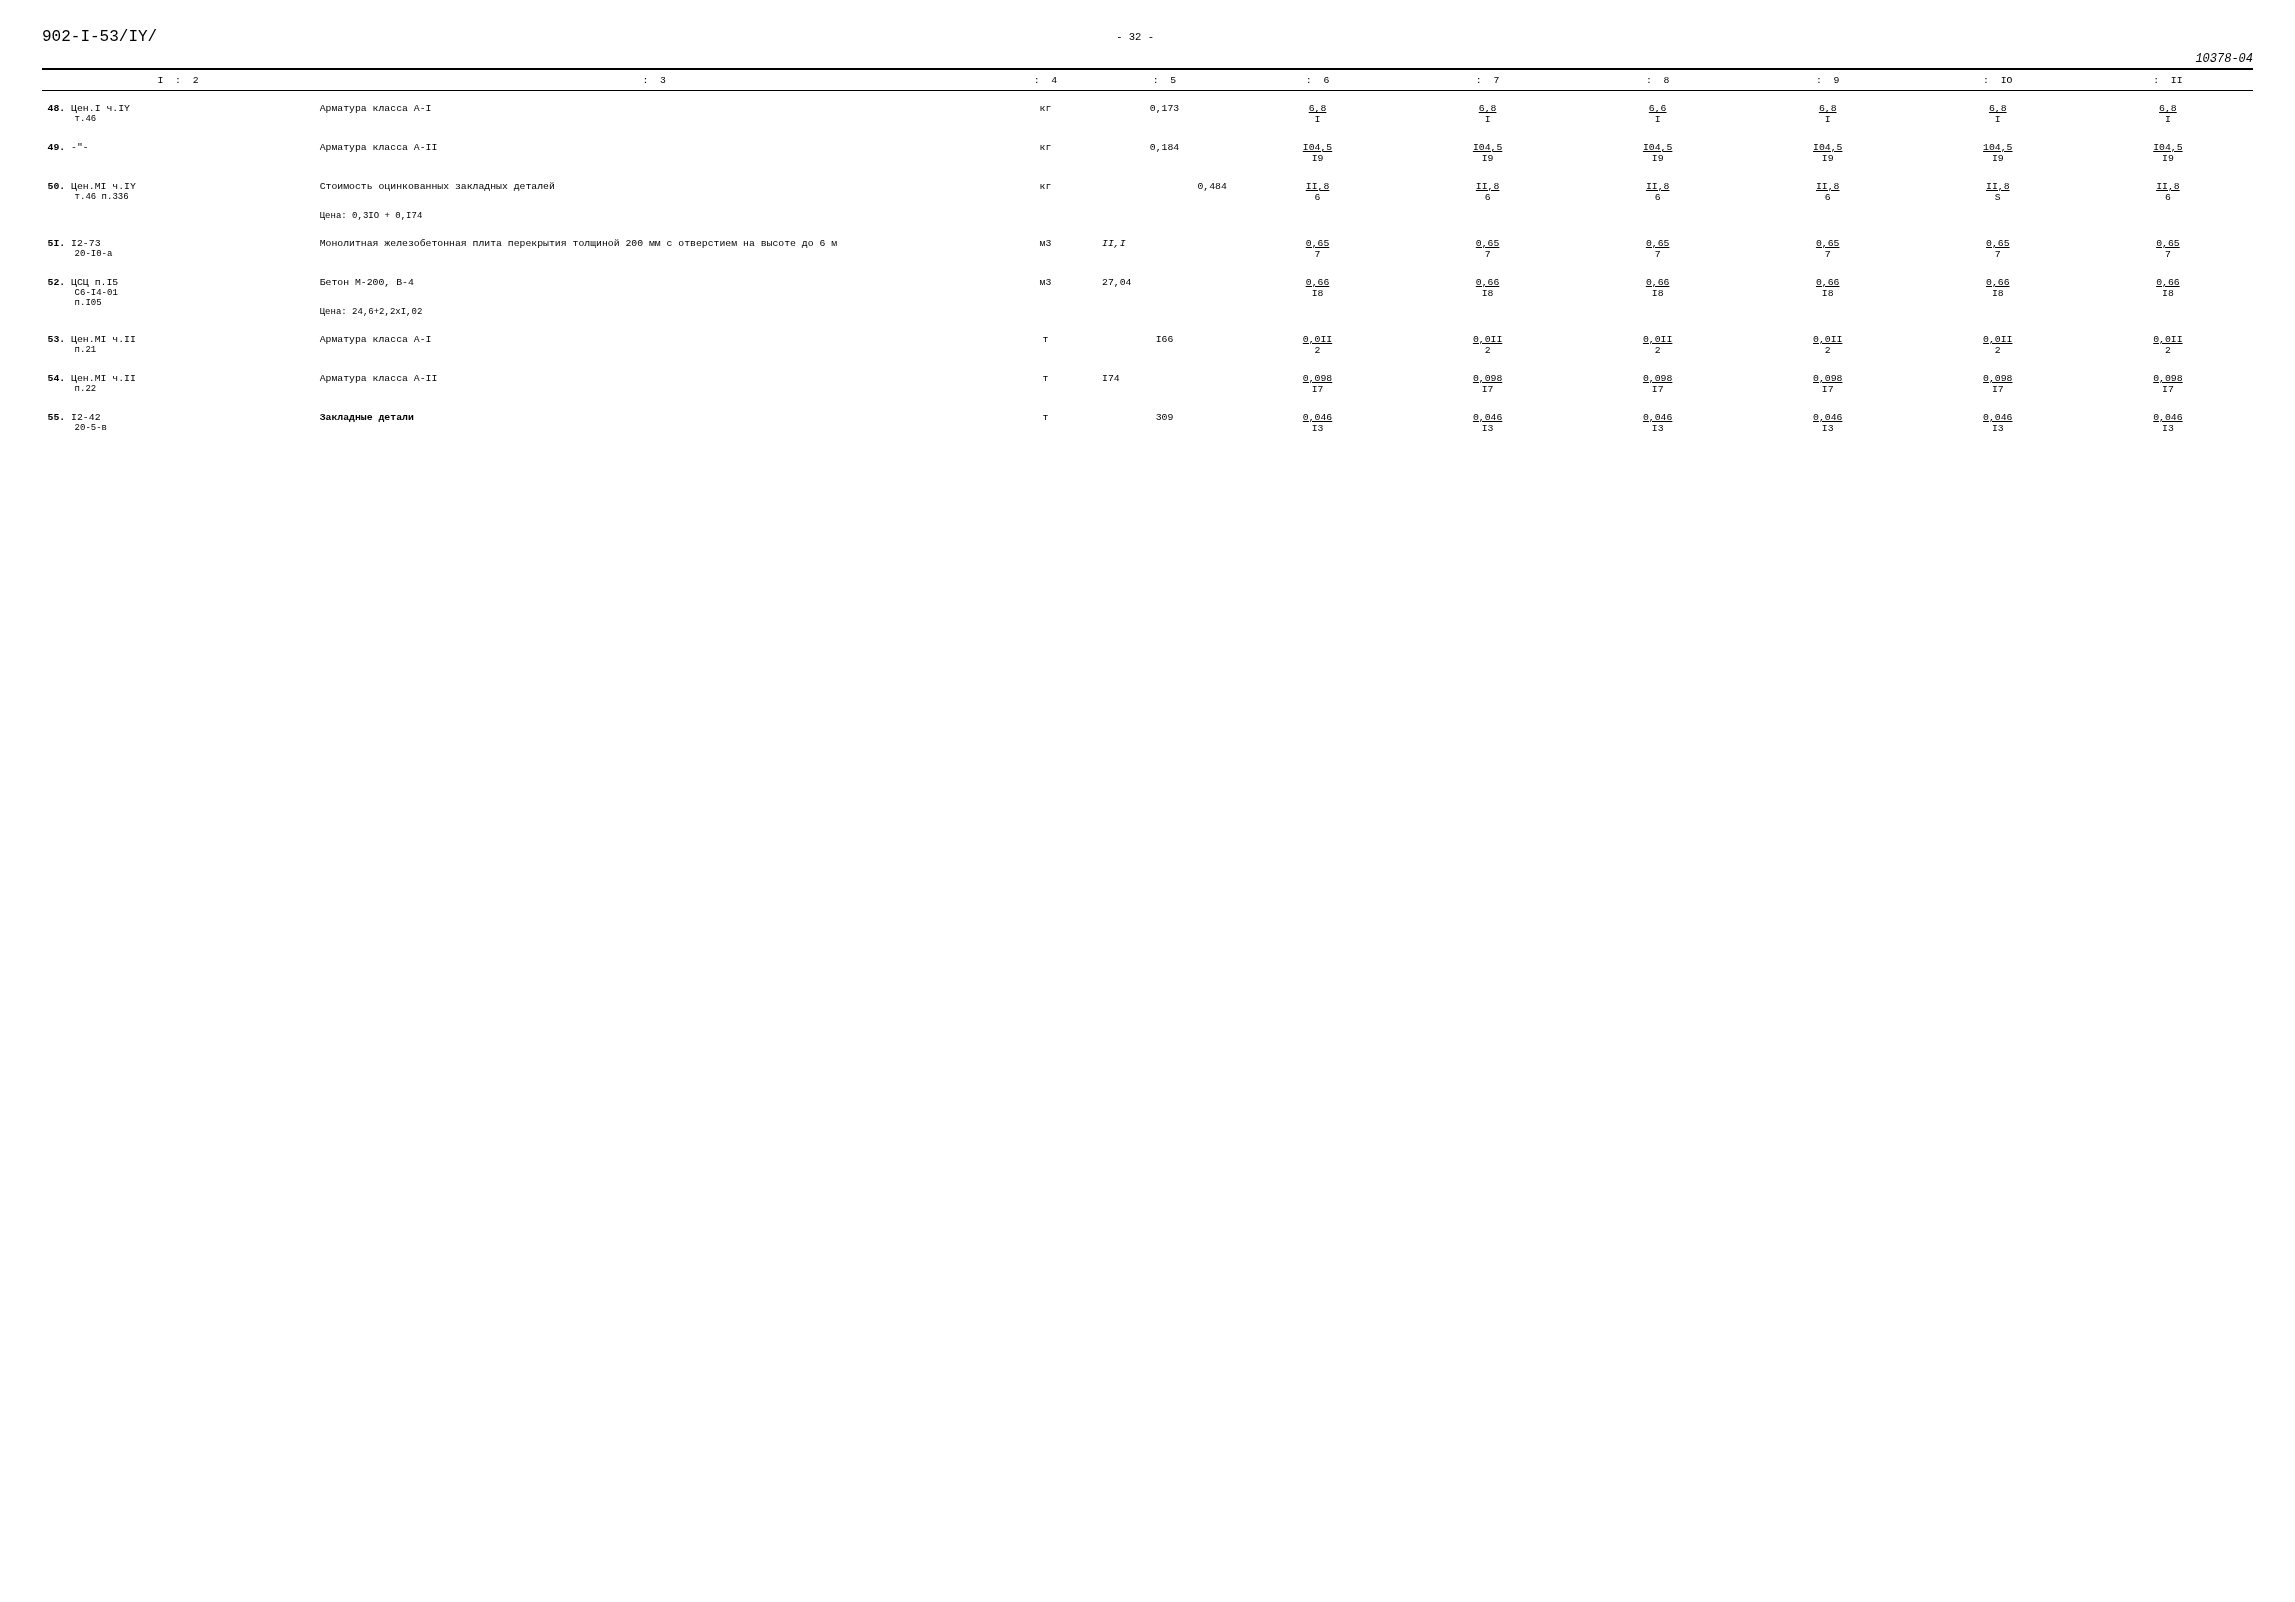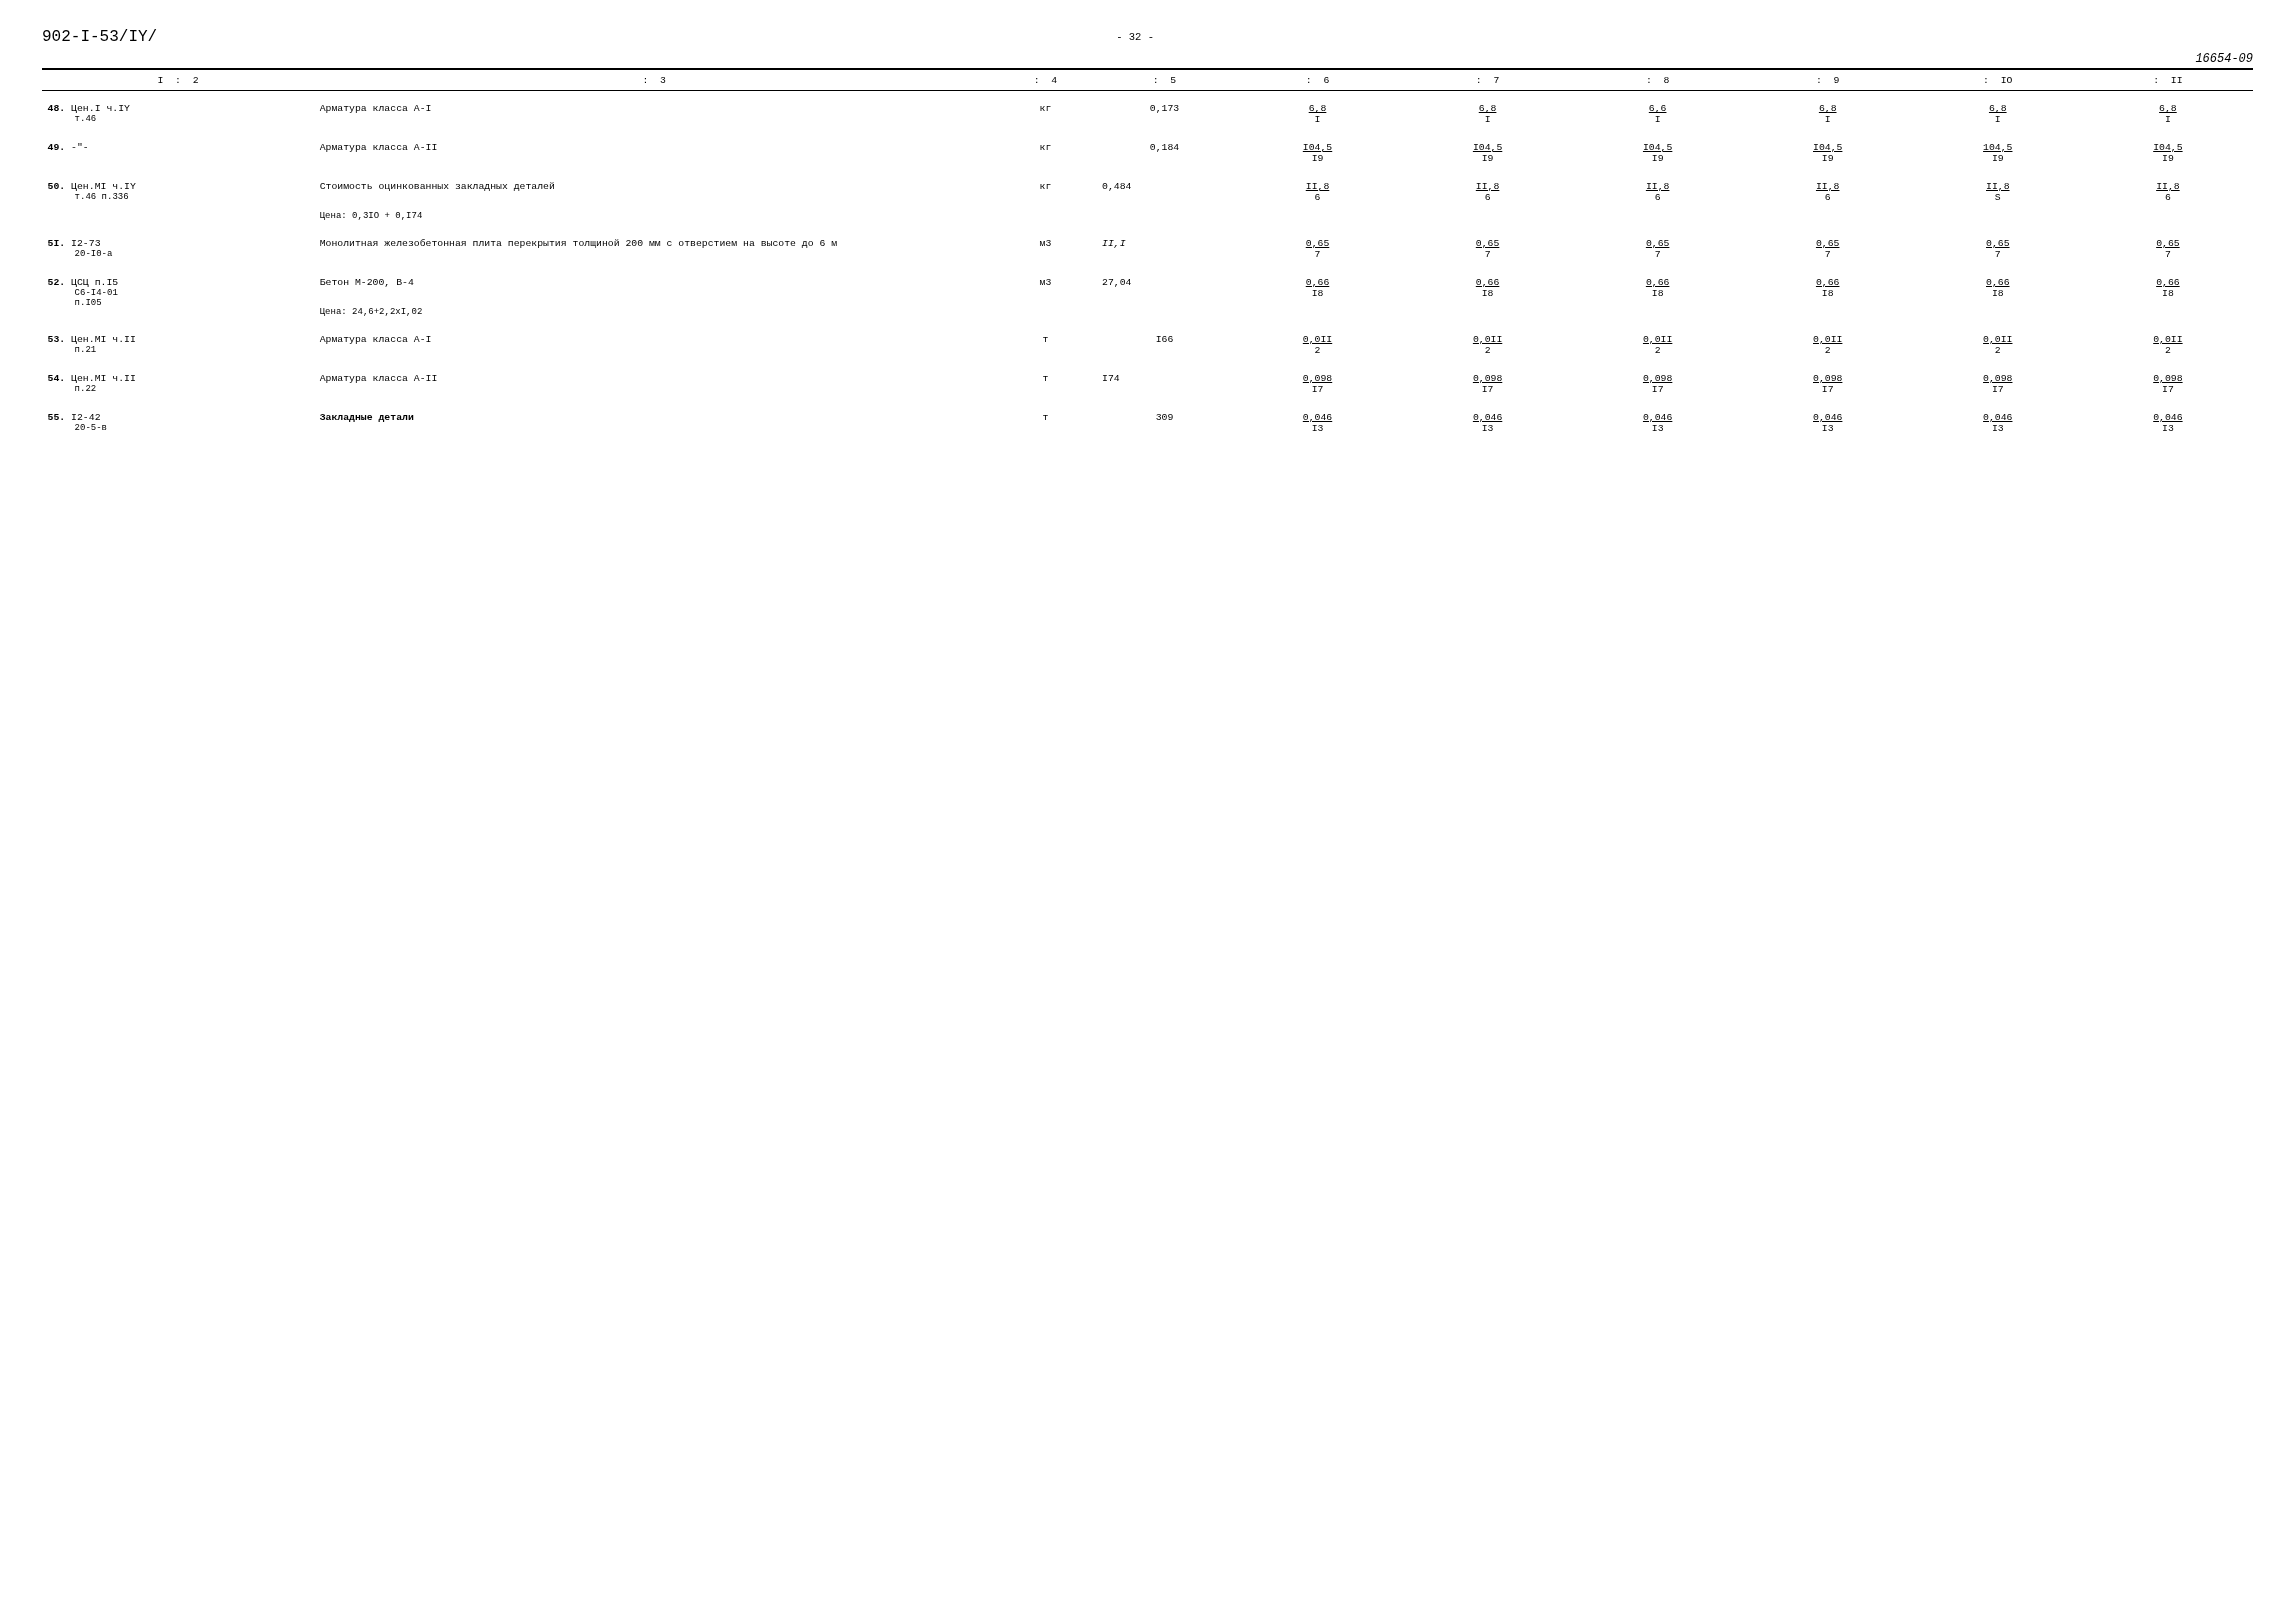--- a/index.html
+++ b/index.html
@@ -73,21 +73,21 @@
 </head>
 <body>
 
 <div class="page-header">
   <span class="doc-number">902-I-53/IY/</span>
   <span class="page-num">- 32 -</span>
   <span style="width:140px;"></span>
 </div>
 
 <div class="stamp-area">
-  <span class="stamp">16654-09</span>
+  <span class="stamp">10378-04</span>
 </div>
 
 <div class="top-line"></div>
 
 <table class="main-table">
   <thead>
     <tr>
       <th class="col-1">I &nbsp;: &nbsp;2</th>
       <th class="col-2">: &nbsp;3</th>
       <th class="col-3">: &nbsp;4</th>
@@ -133,21 +133,21 @@
       <td class="col-10" style="padding-top:12.6px;text-align:center;"><span class="underline">I04,5</span><br>I9</td>
     </tr>
 
     <tr>
       <td class="col-1" style="padding-top:12.6px;" rowspan="2">
         <div><b>50.</b> Цен.МI ч.IY</div>
         <div class="ref-text">&nbsp;&nbsp;&nbsp;&nbsp;&nbsp;т.46 п.336</div>
       </td>
       <td class="col-2" style="padding-top:12.6px;">Стоимость оцинкованных закладных деталей</td>
       <td class="col-3" style="padding-top:12.6px;text-align:center;">кг</td>
-      <td class="col-4" style="padding-top:12.6px;text-align:left;">0,484</td>
+      <td class="col-4" style="padding-top:12.6px;text-align:right;">0,484</td>
       <td class="col-5" style="padding-top:12.6px;text-align:center;"><span class="underline">II,8</span><br>6</td>
       <td class="col-6" style="padding-top:12.6px;text-align:center;"><span class="underline">II,8</span><br>6</td>
       <td class="col-7" style="padding-top:12.6px;text-align:center;"><span class="underline">II,8</span><br>6</td>
       <td class="col-8" style="padding-top:12.6px;text-align:center;"><span class="underline">II,8</span><br>6</td>
       <td class="col-9" style="padding-top:12.6px;text-align:center;"><span class="underline">II,8</span><br>S</td>
       <td class="col-10" style="padding-top:12.6px;text-align:center;"><span class="underline">II,8</span><br>6</td>
     </tr>
     <tr>
       <td class="col-2" colspan="9" style="font-size:9px;">Цена: 0,3IO + 0,I74</td>
     </tr>

